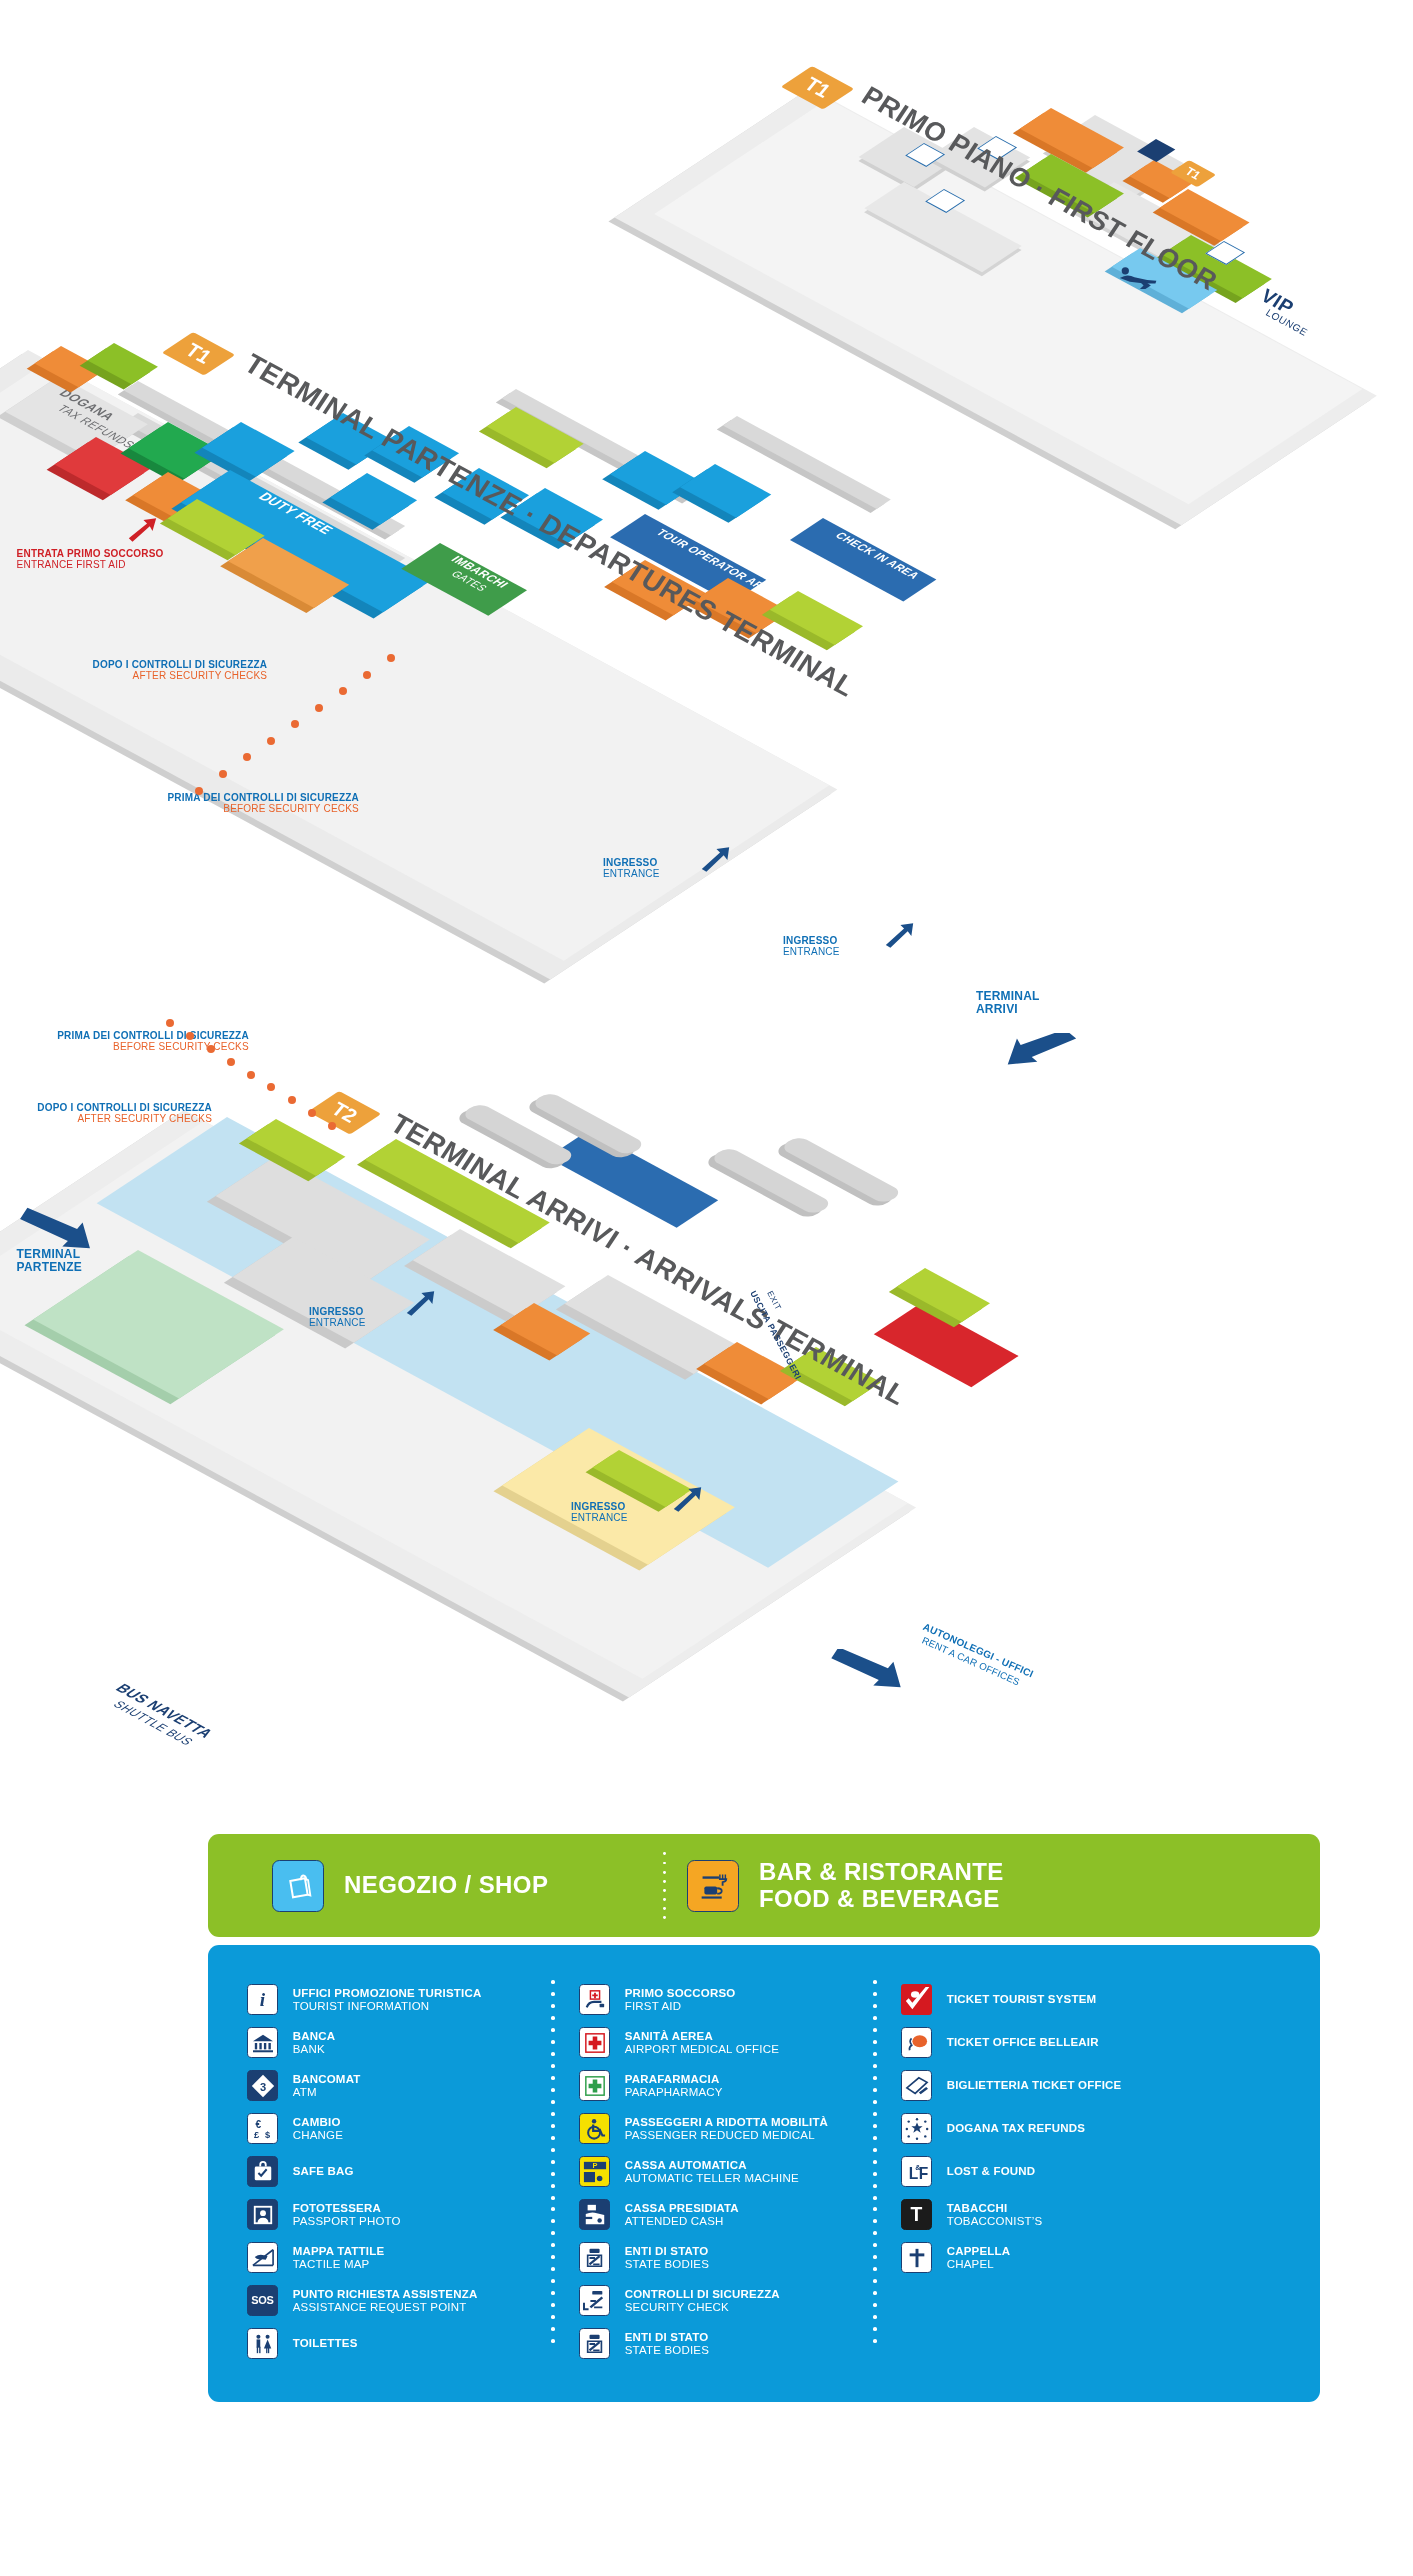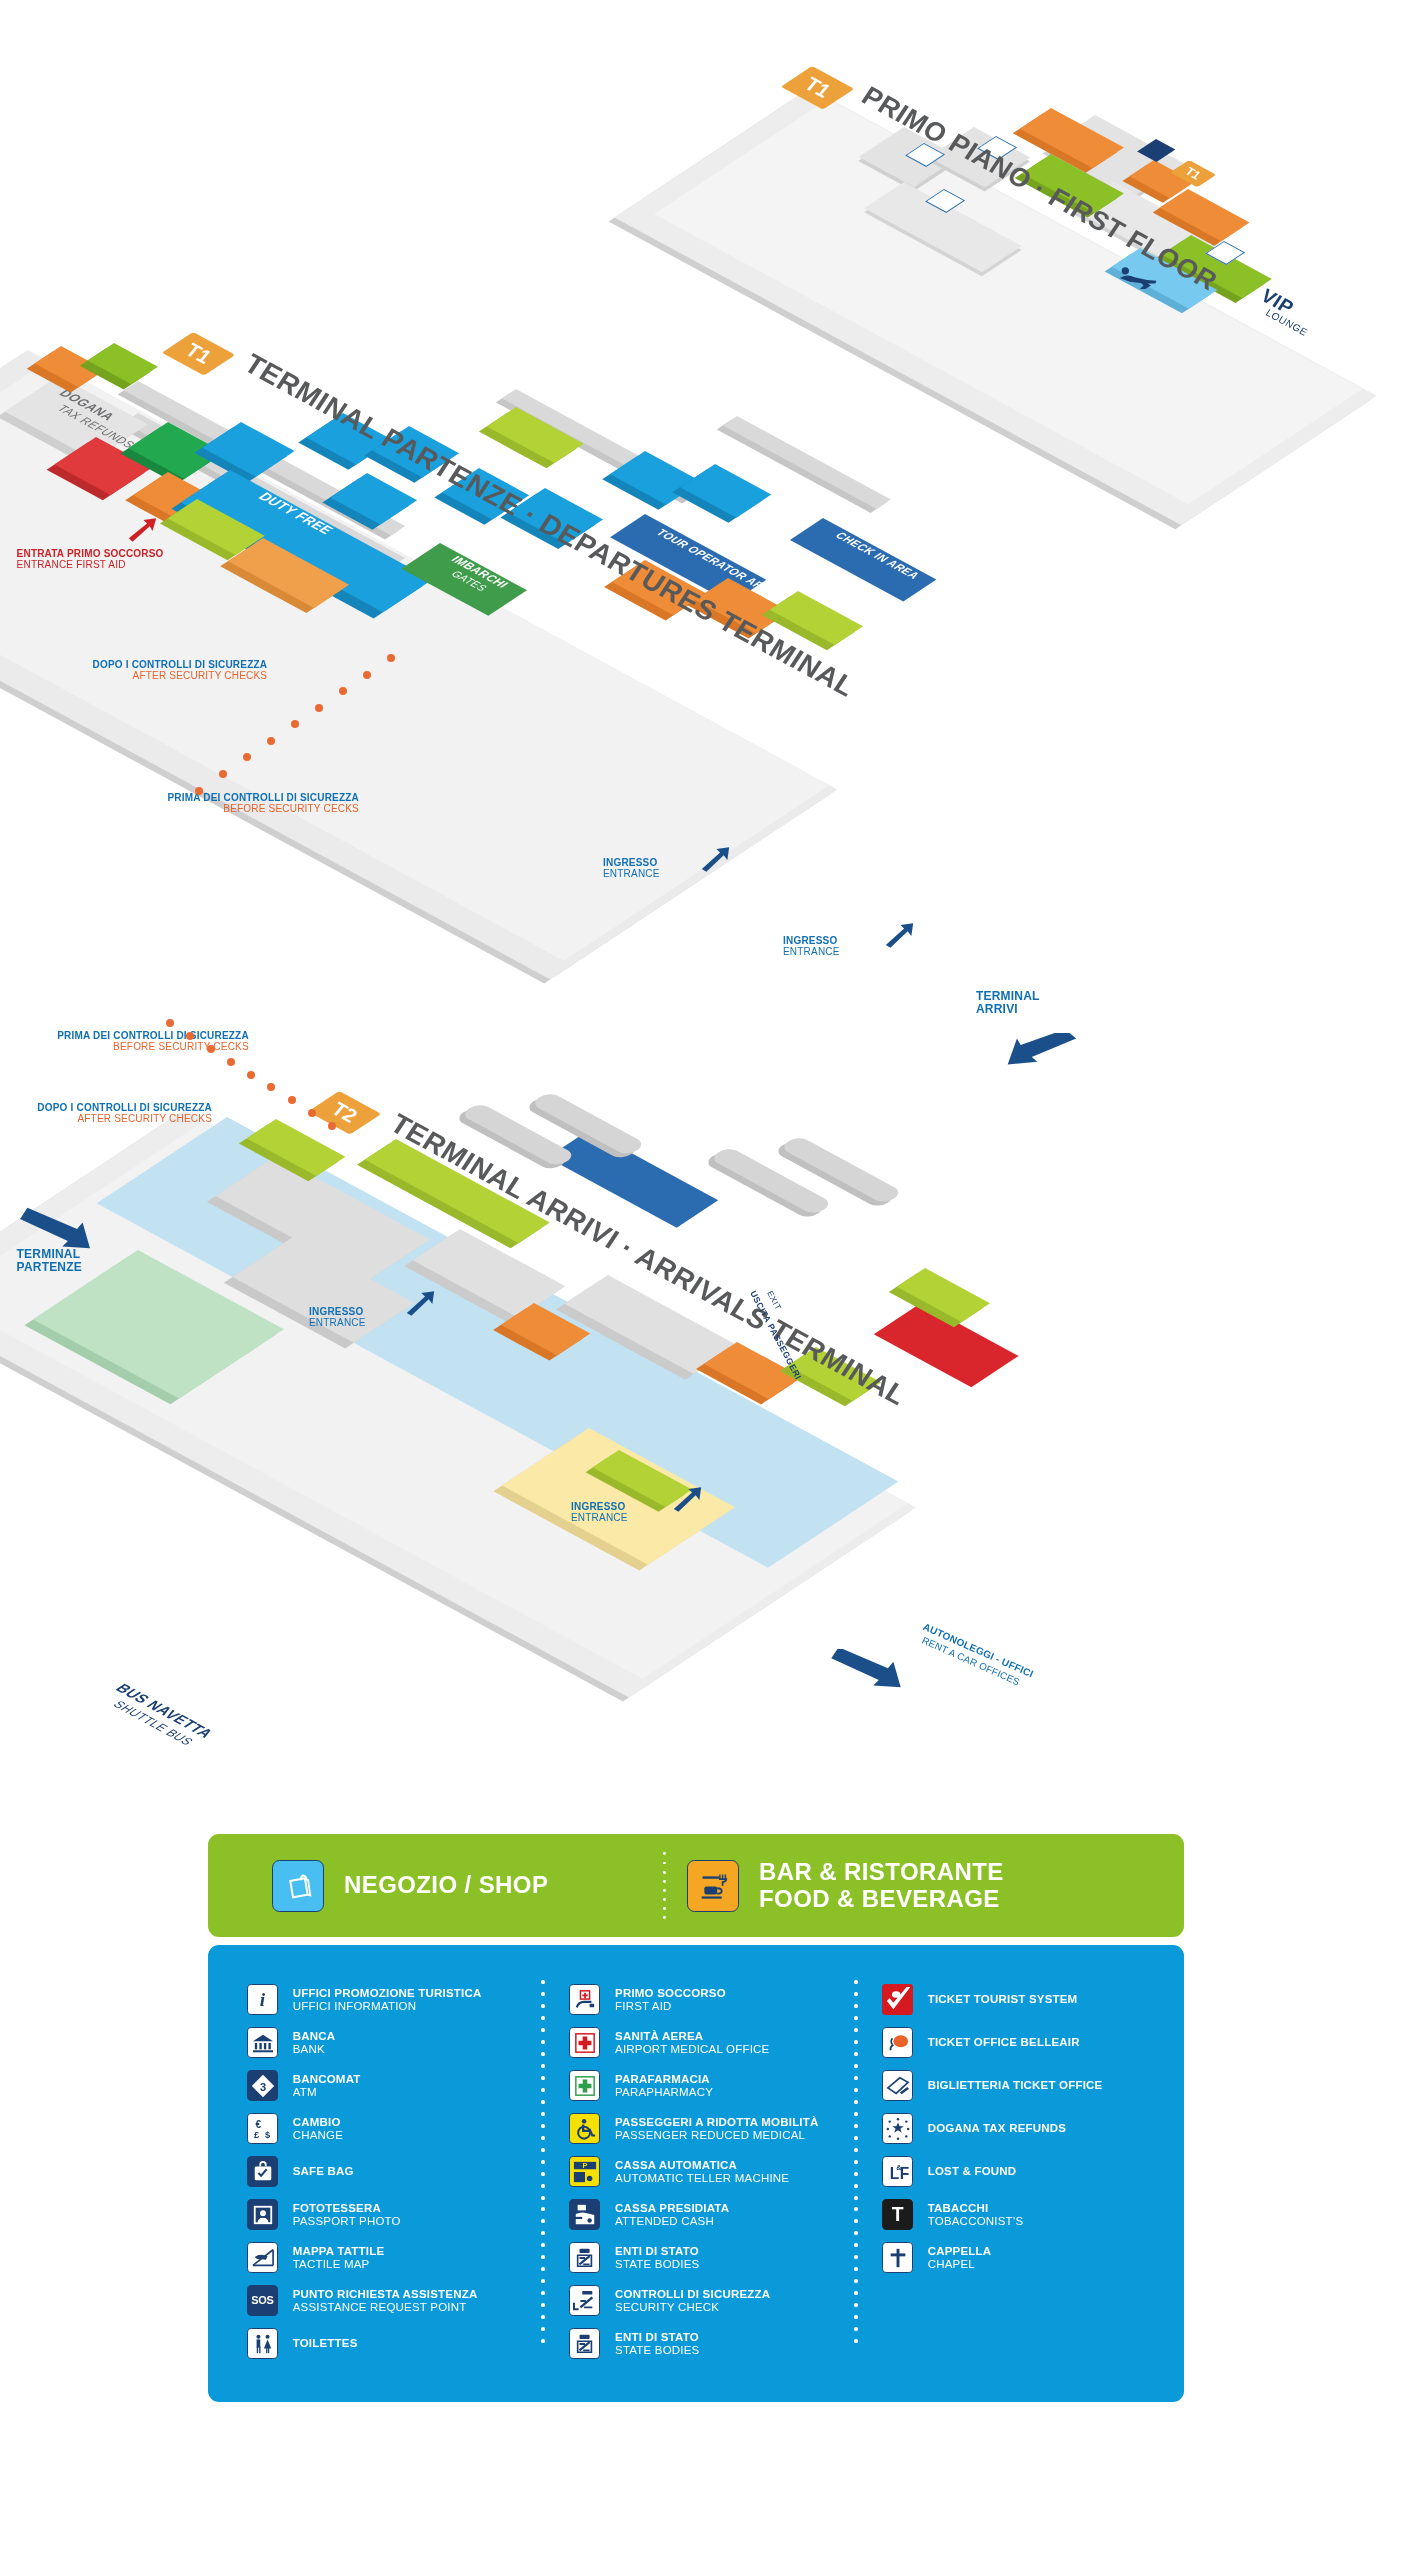--- a/index.html
+++ b/index.html
@@ -60,21 +60,21 @@
     position:absolute; color:#fff; font-weight:bold;
     background:#eda13b;
     display:flex; align-items:center; justify-content:center;
     transform: rotate(28.5deg) skewX(-28deg);
     transform-origin:0 0;
     border-radius:2.8px;
   }
   .tbadge span { transform: skewX(28deg) ; font-style:italic; }
 
   
-  #legend-wrap { position:absolute; left:208px; top:1834px; width:976px; }
+  #legend-wrap { position:absolute; left:208px; top:1834px; width:1112px; }
   .legend-head {
     background:#8cc027; border-radius:11px; height:103px;
     display:flex; align-items:center; position:relative;
   }
   .legend-head .seg { display:flex; align-items:center; }
   .legend-head .seg.one { width:433px; padding-left:64px; }
   .legend-head .seg.two { padding-left:46px;align-items:flex-end; }
   .legend-head .vdots {
     position:absolute; left:455px; top:18.4px; bottom:18.4px; width:2.8px;
   }
@@ -427,21 +427,21 @@
 
   <div class="legend-body">
 
     <div class="legend-col c1">
       <div class="lrow">
         <div class="ic">
           <span class="g" style="font-size:19.3px; font-style:italic; font-family:'Liberation Serif',serif;">i</span>
         </div>
         <div class="tx">
             <div class="it">UFFICI PROMOZIONE TURISTICA</div>
-            <div class="en">UFFICI INFORMATION</div>
+            <div class="en">TOURIST INFORMATION</div>
           </div>
       </div>
       <div class="lrow">
         <div class="ic">
           <svg width="24" height="20" viewBox="0 0 26 22">
               <path d="M13 2 L24 9 H2 Z" fill="#1b3f72"></path>
               <rect x="4" y="11" width="2.6" height="7" fill="#1b3f72"></rect>
               <rect x="9" y="11" width="2.6" height="7" fill="#1b3f72"></rect>
               <rect x="14" y="11" width="2.6" height="7" fill="#1b3f72"></rect>
               <rect x="19" y="11" width="2.6" height="7" fill="#1b3f72"></rect>

